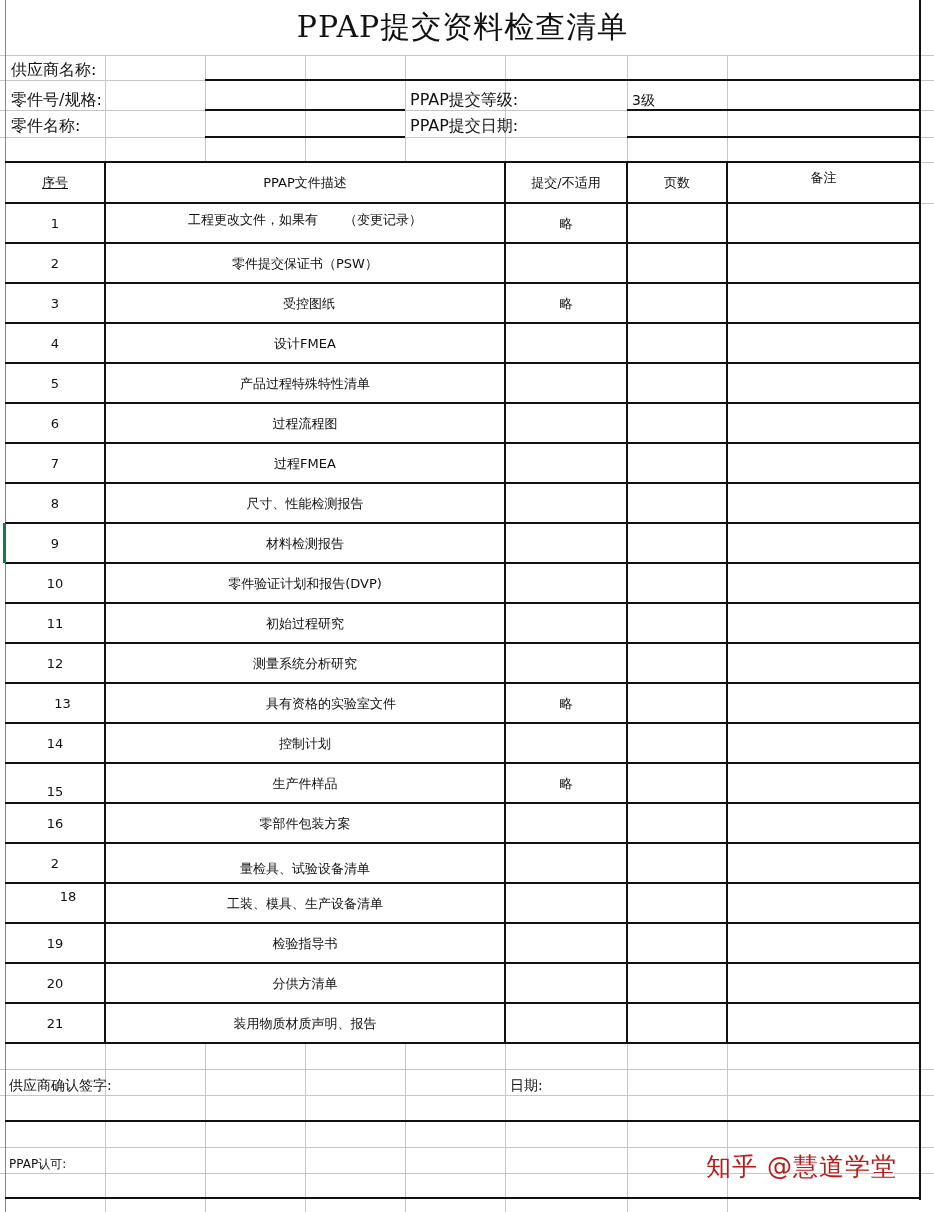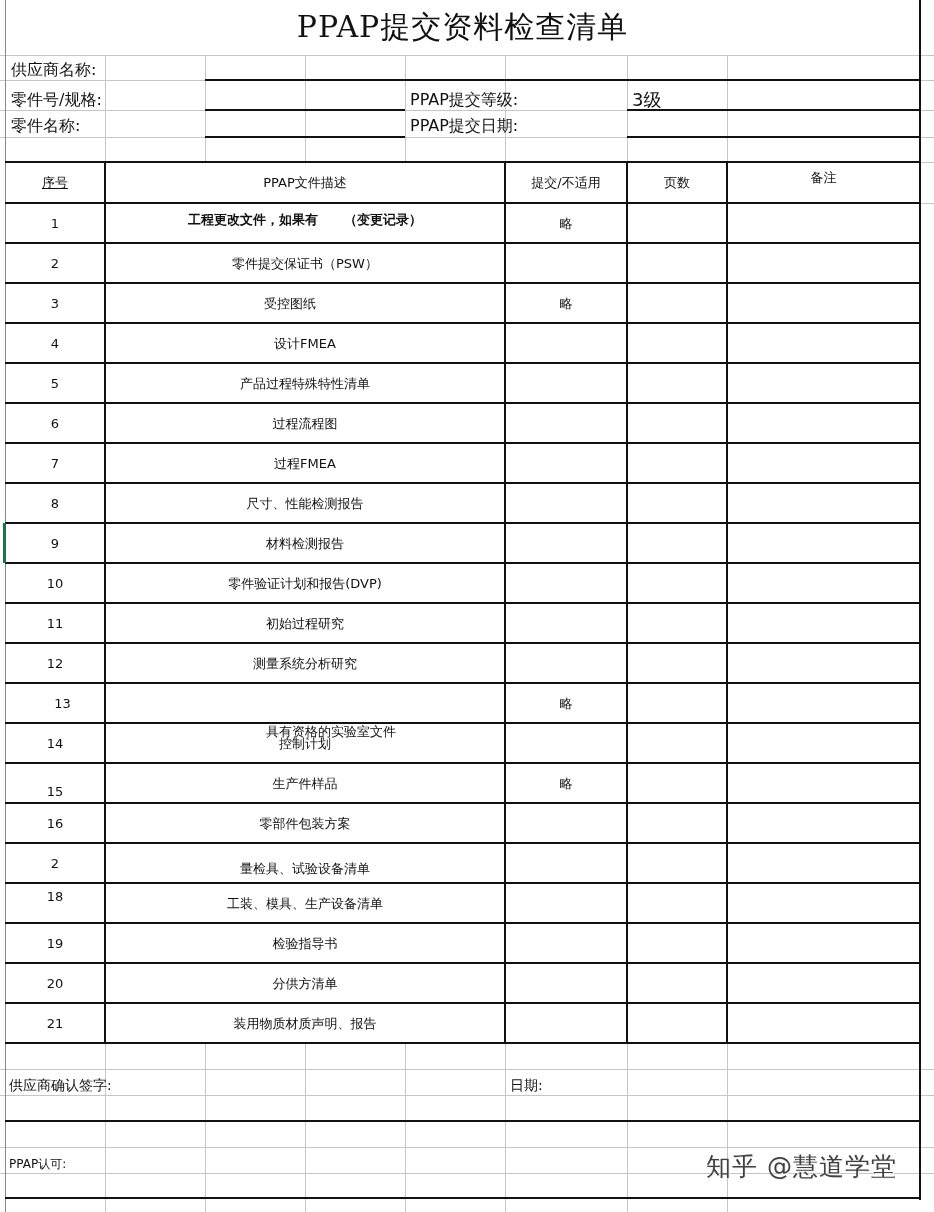--- a/index.html
+++ b/index.html
@@ -10,21 +10,21 @@
   .gh { position:absolute; height:1px; background:#c6c6c6; }
   .tv { position:absolute; width:2px; background:#111; }
   .th { position:absolute; height:2px; background:#111; }
   .title { position:absolute; left:5px; top:0; width:915px; height:55px;
            display:flex; align-items:center; justify-content:center;
            font-family:"DejaVu Serif", serif; font-size:30px; letter-spacing:1px; color:#111; }
   .lbl { position:absolute; font-size:16px; line-height:20px; white-space:nowrap; color:#111; }
   .cell { position:absolute; display:flex; align-items:center; justify-content:center;
           font-size:13px; color:#111; white-space:nowrap; }
   .hdr { font-size:13px; }
-  .watermark { position:absolute; left:706px; top:1150px; font-size:25px; color:#404040;
+  .watermark { position:absolute; left:706px; top:1150px; font-size:25px; color:#b91c1c;
                letter-spacing:1px; white-space:nowrap;
                text-shadow: 1px 1px 0 #f0f0f0; }
   .sel-edge { position:absolute; left:3px; top:523px; width:3px; height:40px; background:#217346; }
 </style>
 </head>
 <body>
 
 <div>
 
   <div class="gv" style="left:105px; top:55px; height:107px;"></div>
@@ -69,21 +69,21 @@
   <span class="lbl" style="left:11px; top:90px;">零件号/规格:</span>
   <span class="lbl" style="left:11px; top:116px;">零件名称:</span>
 
   <div class="th" style="left:205px; top:79px; width:715px;"></div>
   <div class="th" style="left:205px; top:109px; width:200px;"></div>
   <div class="th" style="left:205px; top:136px; width:200px;"></div>
   <div class="th" style="left:627px; top:109px; width:293px;"></div>
   <div class="th" style="left:627px; top:136px; width:293px;"></div>
 
   <span class="lbl" style="left:410px; top:90px;">PPAP提交等级:</span>
-  <span class="lbl" style="left:632px; top:90px; font-size:18px;">3级</span>
+  <span class="lbl" style="left:632px; top:90px; font-size:14px;">3级</span>
   <span class="lbl" style="left:410px; top:116px;">PPAP提交日期:</span>
 </div>
 
 <div id="checklist">
 
   <div class="th" style="left:5px; top:161px; width:916px;"></div>
   <div class="cell hdr" style="left:5px; top:163px; width:100px; height:40px;text-decoration:underline;">序号</div>
   <div class="cell hdr" style="left:105px; top:163px; width:400px; height:40px;">PPAP文件描述</div>
   <div class="cell hdr" style="left:505px; top:163px; width:122px; height:40px;">提交/不适用</div>
   <div class="cell hdr" style="left:627px; top:163px; width:100px; height:40px;">页数</div>
@@ -91,37 +91,37 @@
 
   <div class="tv" style="left:104px; top:161px; height:883px;"></div>
   <div class="tv" style="left:504px; top:161px; height:883px;"></div>
   <div class="tv" style="left:626px; top:161px; height:883px;"></div>
   <div class="tv" style="left:726px; top:161px; height:883px;"></div>
 
   <div id="rows">
       <div class="th" style="left: 5px; top: 202px; width: 916px;"></div>
       <div>
         <div class="cell" style="left: 5px; top: 204px; width: 100px; height: 39px;">1</div>
-        <div class="cell" style="left: 105px; top: 204px; width: 400px; height: 32px; font-weight: bold;">工程更改文件，如果有　　（变更记录）</div>
+        <div class="cell" style="left: 105px; top: 204px; width: 400px; height: 32px;">工程更改文件，如果有　　（变更记录）</div>
         <div class="cell" style="left: 505px; top: 204px; width: 122px; height: 39px;">略</div>
         <div class="cell" style="left: 627px; top: 204px; width: 100px; height: 39px;"></div>
         <div class="cell" style="left: 727px; top: 204px; width: 193px; height: 39px;"></div>
       </div>
       <div class="th" style="left: 5px; top: 242px; width: 916px;"></div>
       <div>
         <div class="cell" style="left: 5px; top: 244px; width: 100px; height: 39px;">2</div>
         <div class="cell" style="left: 105px; top: 244px; width: 400px; height: 39px;">零件提交保证书（PSW）</div>
         <div class="cell" style="left: 505px; top: 244px; width: 122px; height: 39px;"></div>
         <div class="cell" style="left: 627px; top: 244px; width: 100px; height: 39px;"></div>
         <div class="cell" style="left: 727px; top: 244px; width: 193px; height: 39px;"></div>
       </div>
       <div class="th" style="left: 5px; top: 282px; width: 916px;"></div>
       <div>
         <div class="cell" style="left: 5px; top: 284px; width: 100px; height: 39px;">3</div>
-        <div class="cell" style="left: 90px; top: 284px; width: 400px; height: 39px; border-radius: 19px;">受控图纸</div>
+        <div class="cell" style="left: 109px; top: 284px; width: 400px; height: 39px; border-radius: 19px;">受控图纸</div>
         <div class="cell" style="left: 505px; top: 284px; width: 122px; height: 39px;">略</div>
         <div class="cell" style="left: 627px; top: 284px; width: 100px; height: 39px;"></div>
         <div class="cell" style="left: 727px; top: 284px; width: 193px; height: 39px;"></div>
       </div>
       <div class="th" style="left: 5px; top: 322px; width: 916px;"></div>
       <div>
         <div class="cell" style="left: 5px; top: 324px; width: 100px; height: 39px;">4</div>
         <div class="cell" style="left: 105px; top: 324px; width: 400px; height: 39px;">设计FMEA</div>
         <div class="cell" style="left: 505px; top: 324px; width: 122px; height: 39px;"></div>
         <div class="cell" style="left: 627px; top: 324px; width: 100px; height: 39px;"></div>
@@ -187,21 +187,21 @@
       <div>
         <div class="cell" style="left: 5px; top: 644px; width: 100px; height: 39px;">12</div>
         <div class="cell" style="left: 105px; top: 644px; width: 400px; height: 39px;">测量系统分析研究</div>
         <div class="cell" style="left: 505px; top: 644px; width: 122px; height: 39px;"></div>
         <div class="cell" style="left: 627px; top: 644px; width: 100px; height: 39px;"></div>
         <div class="cell" style="left: 727px; top: 644px; width: 193px; height: 39px;"></div>
       </div>
       <div class="th" style="left: 5px; top: 682px; width: 916px;"></div>
       <div>
         <div class="cell" style="left: 5px; top: 684px; width: 115px; height: 39px;">13</div>
-        <div class="cell" style="left: 105px; top: 684px; width: 452px; height: 39px; margin-top: 28px;">具有资格的实验室文件</div>
+        <div class="cell" style="left: 105px; top: 684px; width: 452px; height: 39px;">具有资格的实验室文件</div>
         <div class="cell" style="left: 505px; top: 684px; width: 122px; height: 39px;">略</div>
         <div class="cell" style="left: 627px; top: 684px; width: 100px; height: 39px;"></div>
         <div class="cell" style="left: 727px; top: 684px; width: 193px; height: 39px;"></div>
       </div>
       <div class="th" style="left: 5px; top: 722px; width: 916px;"></div>
       <div>
         <div class="cell" style="left: 5px; top: 724px; width: 100px; height: 39px;">14</div>
         <div class="cell" style="left: 105px; top: 724px; width: 400px; height: 39px;">控制计划</div>
         <div class="cell" style="left: 505px; top: 724px; width: 122px; height: 39px;"></div>
         <div class="cell" style="left: 627px; top: 724px; width: 100px; height: 39px;"></div>
@@ -226,21 +226,21 @@
       <div class="th" style="left: 5px; top: 842px; width: 916px;"></div>
       <div>
         <div class="cell" style="left: 5px; top: 844px; width: 100px; height: 39px;">2</div>
         <div class="cell" style="left: 105px; top: 844px; width: 400px; height: 49px;">量检具、试验设备清单</div>
         <div class="cell" style="left: 505px; top: 844px; width: 122px; height: 39px;"></div>
         <div class="cell" style="left: 627px; top: 844px; width: 100px; height: 39px;"></div>
         <div class="cell" style="left: 727px; top: 844px; width: 193px; height: 39px;"></div>
       </div>
       <div class="th" style="left: 5px; top: 882px; width: 916px;"></div>
       <div>
-        <div class="cell" style="left: 5px; top: 884px; width: 100px; height: 24px; border-radius: 17px;">18</div>
+        <div class="cell" style="left: 18px; top: 884px; width: 100px; height: 24px; border-radius: 17px;">18</div>
         <div class="cell" style="left: 105px; top: 884px; width: 400px; height: 39px;">工装、模具、生产设备清单</div>
         <div class="cell" style="left: 505px; top: 884px; width: 122px; height: 39px;"></div>
         <div class="cell" style="left: 627px; top: 884px; width: 100px; height: 39px;"></div>
         <div class="cell" style="left: 727px; top: 884px; width: 193px; height: 39px;"></div>
       </div>
       <div class="th" style="left: 5px; top: 922px; width: 916px;"></div>
       <div>
         <div class="cell" style="left: 5px; top: 924px; width: 100px; height: 39px;">19</div>
         <div class="cell" style="left: 105px; top: 924px; width: 400px; height: 39px;">检验指导书</div>
         <div class="cell" style="left: 505px; top: 924px; width: 122px; height: 39px;"></div>

